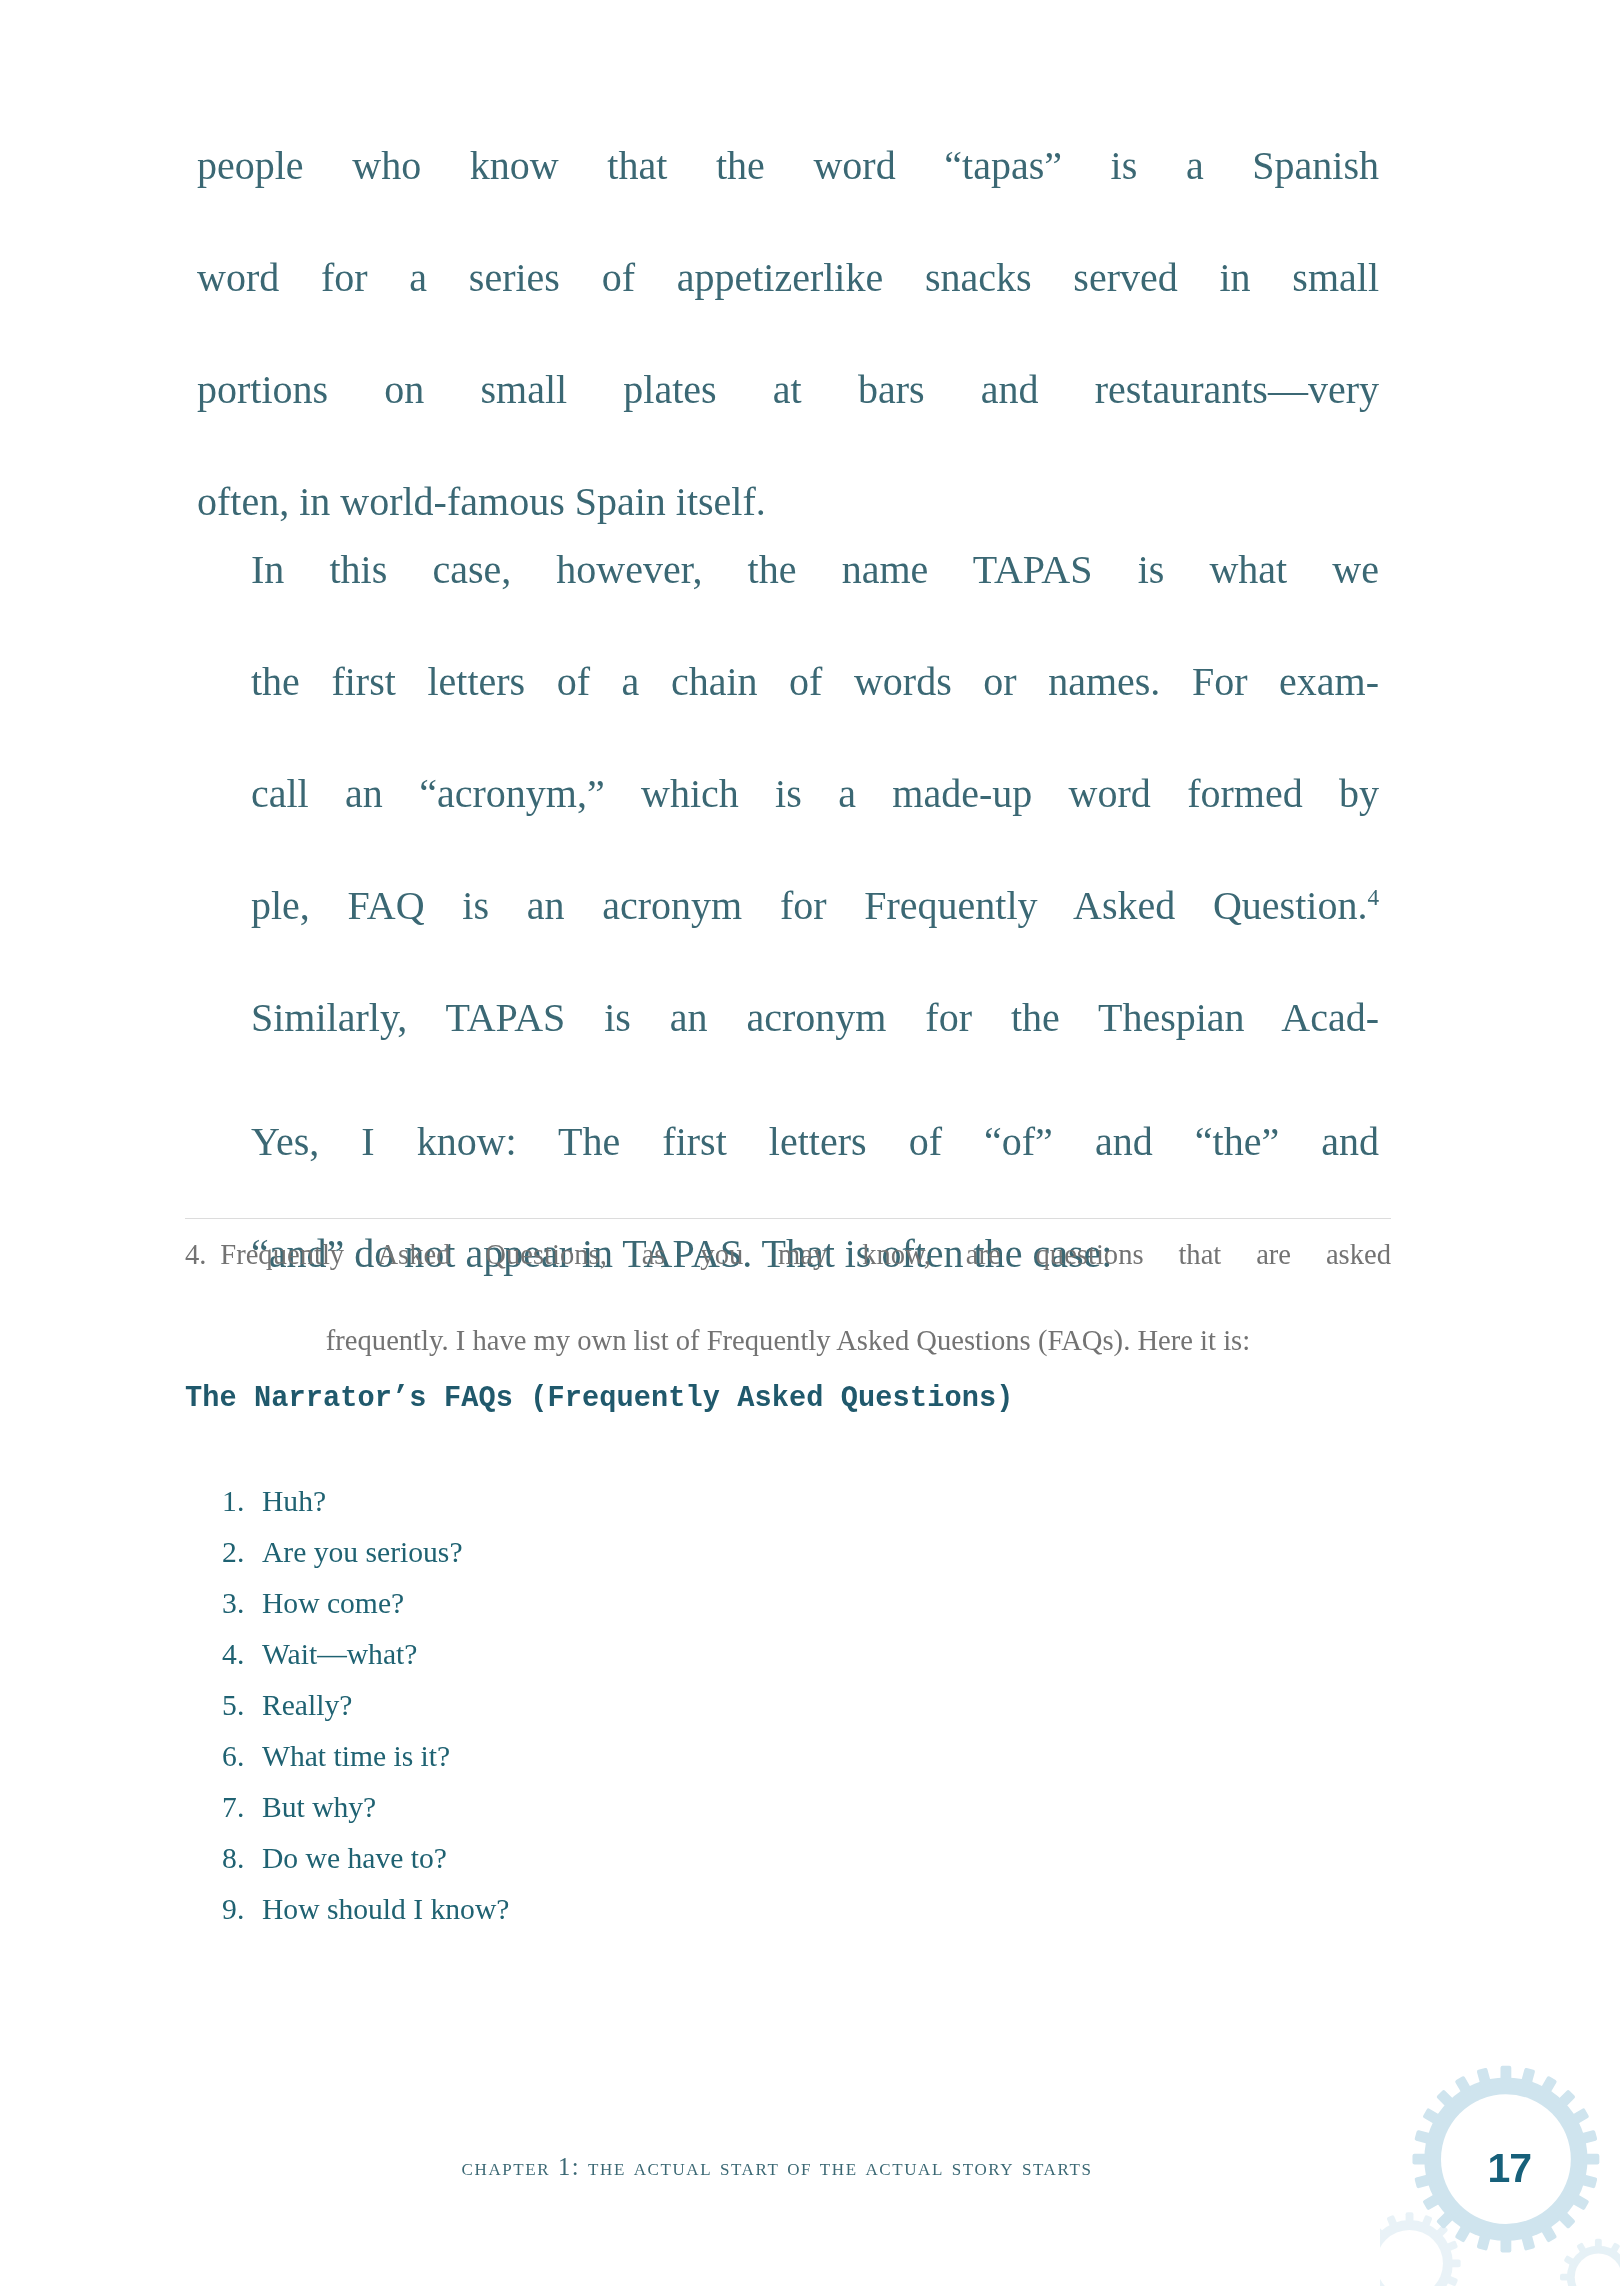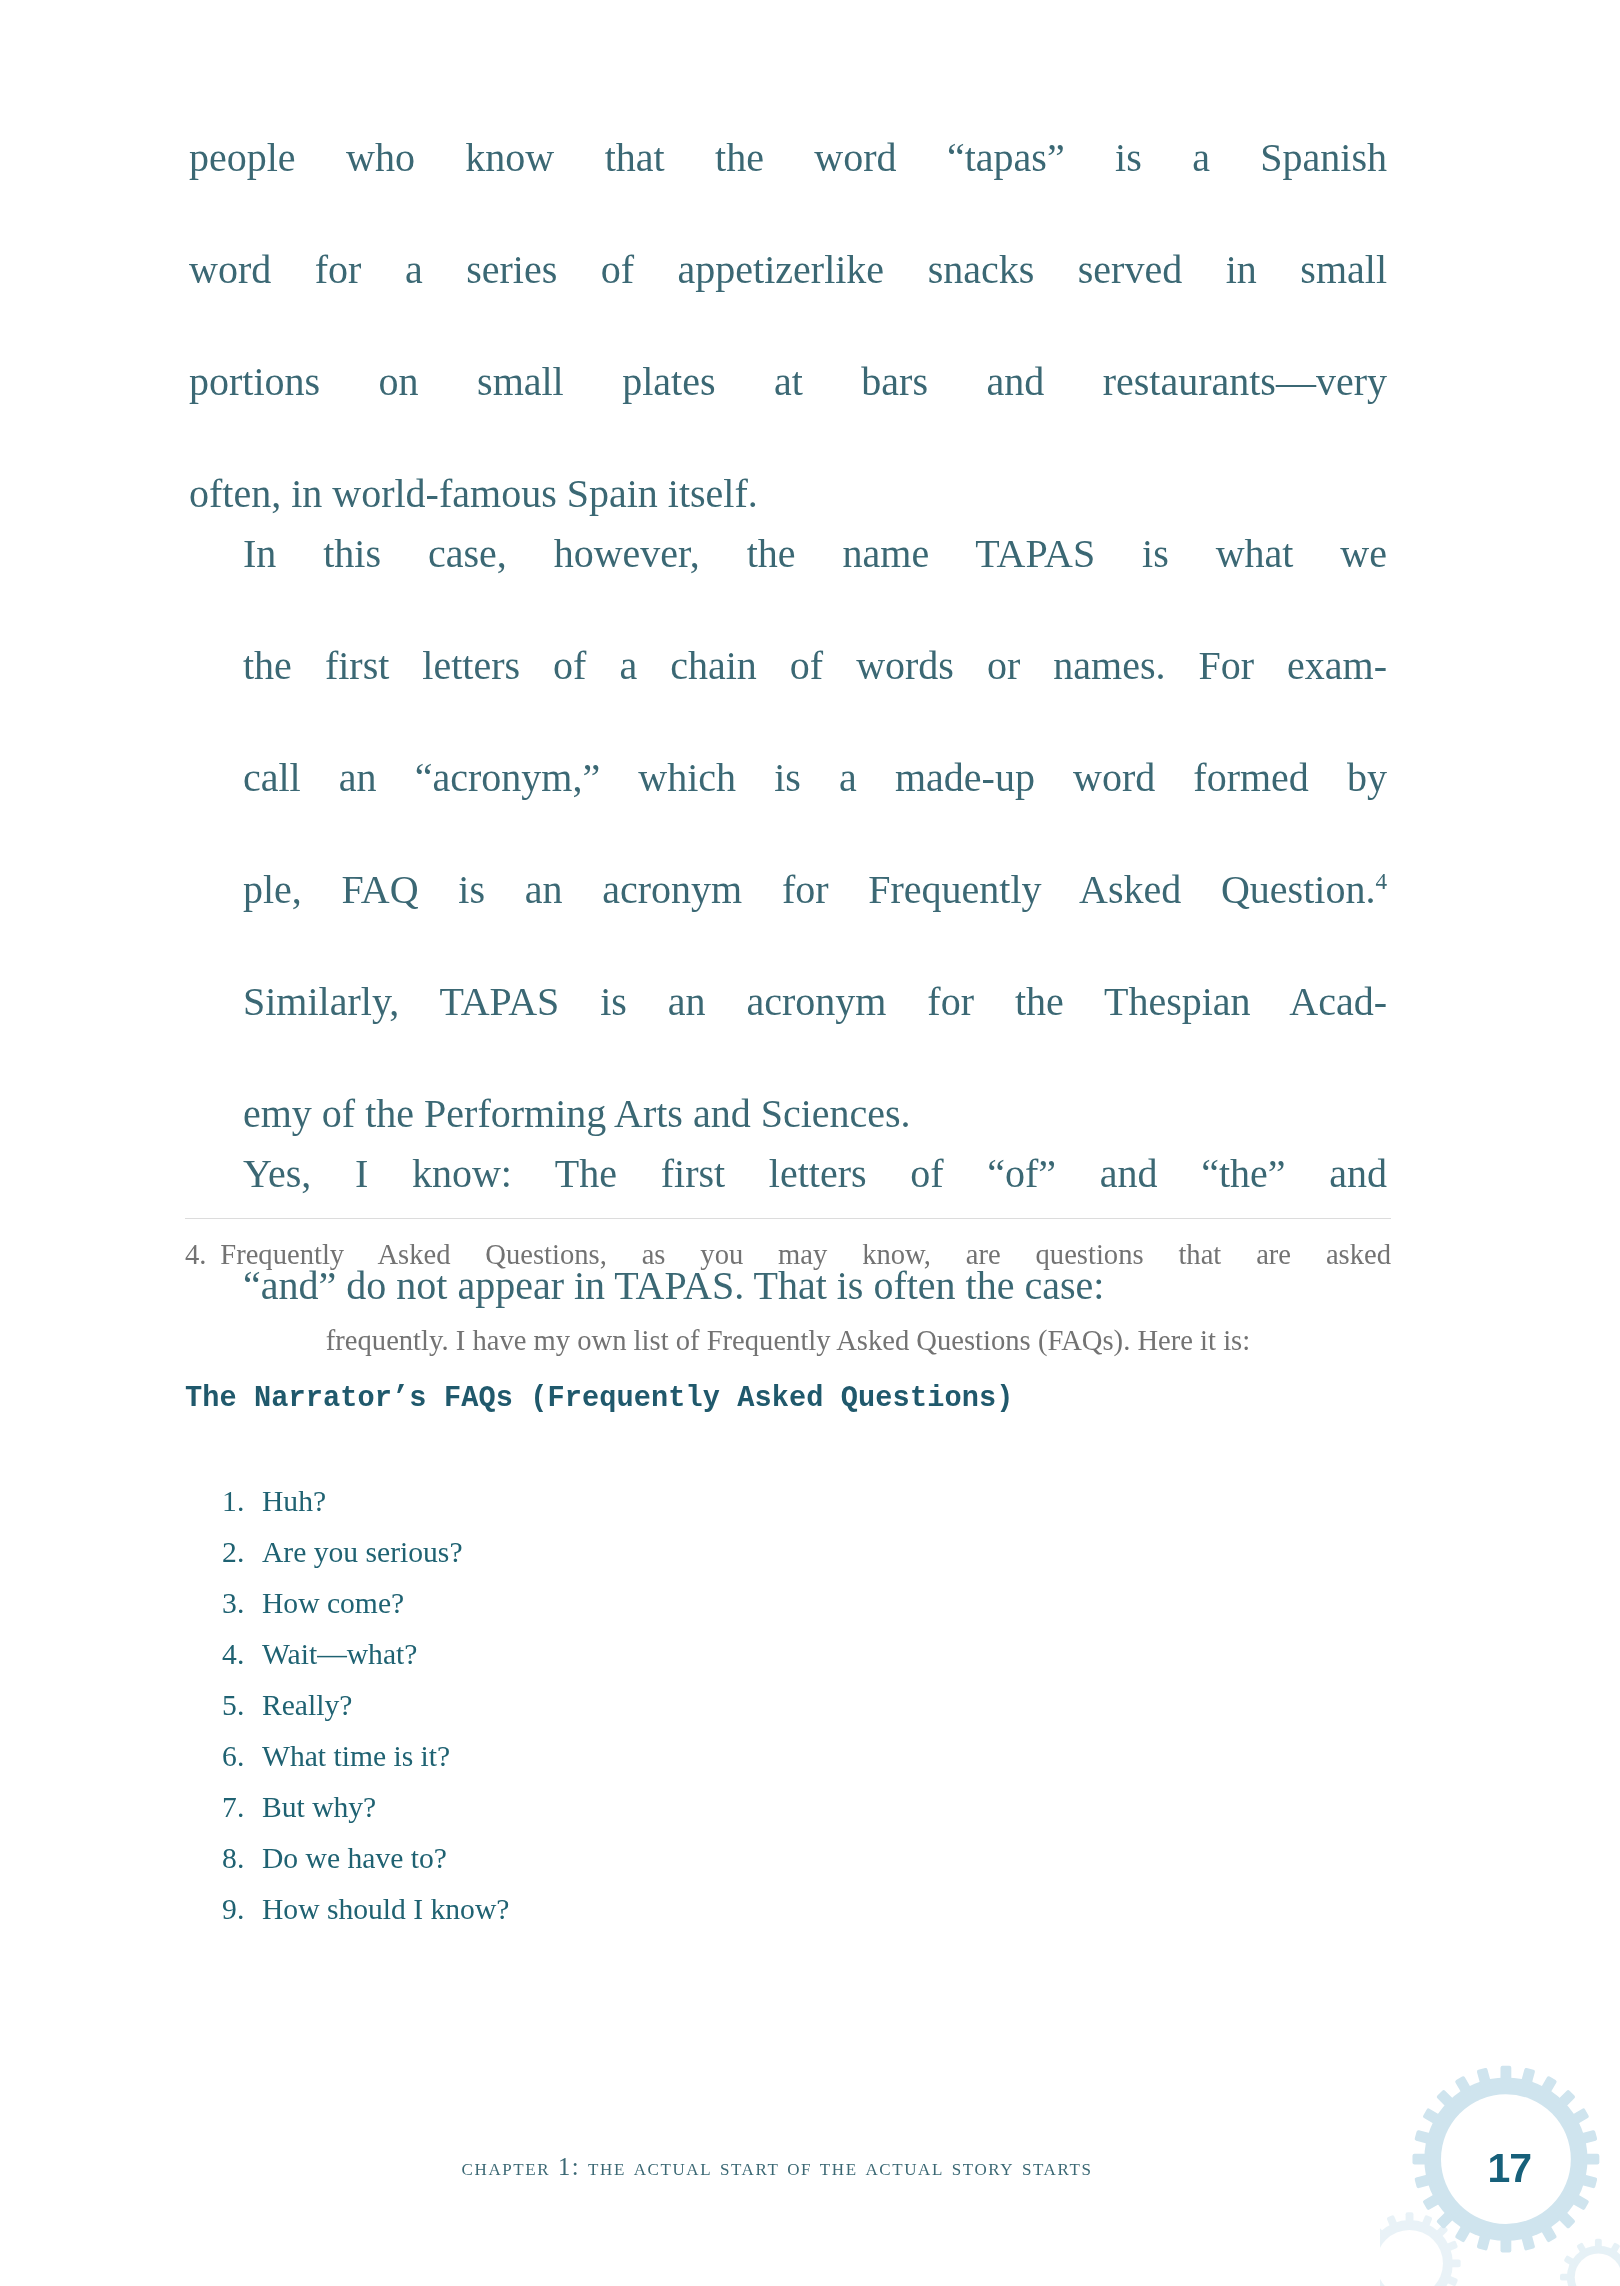--- a/index.html
+++ b/index.html
@@ -28,21 +28,21 @@
     top: 126px;
     width: 1206px;
   }
 
   .body-par {
     font-size: 40px;
     line-height: 56px;
     color: #3b6874;
     text-align: justify;
     text-justify: inter-word;
-    margin: 4px;
+    margin: 12px;
     -webkit-hyphens: none;
     hyphens: none;
   }
   .body-par.first { text-indent: 0; }
   .body-par.indented { text-indent: 54px; }
 
   
   .body-par .ln {
     display: block;
     text-align: justify;
@@ -197,21 +197,20 @@
       <span class="ln">portions on small plates at bars and restaurants—very</span>
       <span class="ln last">often, in world-famous Spain itself.</span>
     </p>
 
     <p class="body-par indented">
       <span class="ln">In this case, however, the name TAPAS is what we</span>
       <span class="ln">the first letters of a chain of words or names. For exam-</span>
       <span class="ln">call an “acronym,” which is a made-up word formed by</span>
       <span class="ln"><span>ple, FAQ is an acronym for Frequently Asked Question.</span><sup class="fn-ref">4</sup></span>
       <span class="ln">Similarly, TAPAS is an acronym for the Thespian Acad-</span>
-      <span class="ln last">emy of the Performing Arts and Sciences.</span>
     </p>
 
     <p class="body-par indented">
       <span class="ln">Yes, I know: The first letters of “of” and “the” and</span>
       <span class="ln last">“and” do not appear in TAPAS. That is often the case:</span>
     </p>
 
   </div>
 
   <hr class="fn-rule">

